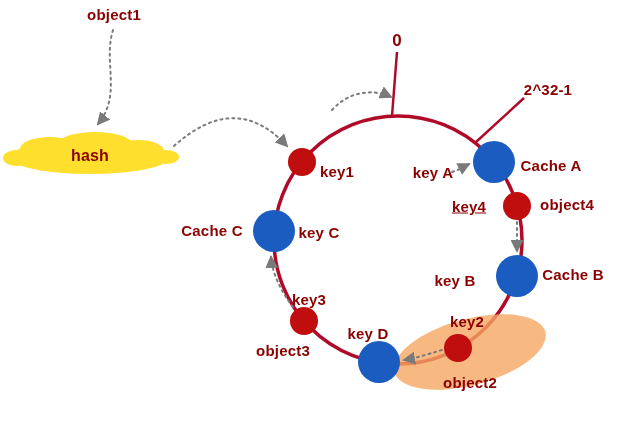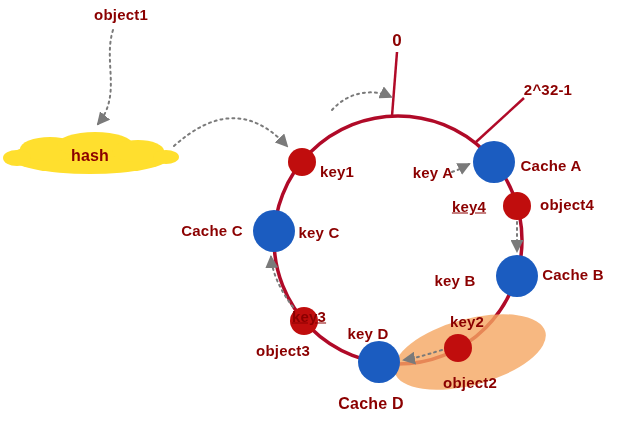--- a/index.html
+++ b/index.html
@@ -5,37 +5,37 @@
   * { margin:0; padding:0; box-sizing:border-box; }
   html,body { width:620px; height:423px; background:#ffffff; overflow:hidden;
               font-family:"Liberation Sans", sans-serif; }
   .stage { position:relative; width:620px; height:423px; background:#ffffff; }
   .scene { position:absolute; left:0; top:0; }
 
   .lbl { position:absolute; transform:translate(-50%,-50%);
          font-weight:bold; font-size:15px; color:#8b0000;
          white-space:nowrap; letter-spacing:.2px; }
 
-  .lbl-object1 { left:121px; top:14px; }
+  .lbl-object1 { left:114px; top:14px; }
   .lbl-hash    { left:90px;  top:156px; font-size:16px; }
   .lbl-zero    { left:397px; top:41px;  font-size:17px; }
   .lbl-max     { left:548px; top:89px; }
   .lbl-key1    { left:337px; top:171px; }
   .lbl-keyA    { left:433px; top:172px; }
   .lbl-cacheA  { left:551px; top:165px; }
   .lbl-key4    { left:469px; top:206px;text-decoration:underline; }
   .lbl-object4 { left:567px; top:204px; }
   .lbl-keyB    { left:455px; top:280px; }
   .lbl-cacheB  { left:573px; top:274px; }
   .lbl-key2    { left:467px; top:321px; }
   .lbl-object2 { left:470px; top:382px; }
   .lbl-keyD    { left:368px; top:333px; }
   .lbl-cacheD  { left:371px; top:404px; font-size:16px; }
   .lbl-object3 { left:283px; top:350px; }
-  .lbl-key3    { left:309px; top:316px;text-decoration:underline; }
+  .lbl-key3    { left:309px; top:299px; }
   .lbl-keyC    { left:319px; top:232px; }
   .lbl-cacheC  { left:212px; top:230px; }
 
   .watermark { position:absolute; right:2px; bottom:6px;
                display:flex; align-items:baseline; }
   .wm-prefix { font-size:15px; color:#4f4f4f; }
   .wm-suffix { font-size:21px; font-weight:bold; color:#e23333; margin-left:-6px; }
 </style>
 </head>
 <body>
@@ -98,21 +98,20 @@
   <div class="lbl lbl-key1">key1</div>
   <div class="lbl lbl-keyA">key A</div>
   <div class="lbl lbl-cacheA">Cache A</div>
   <div class="lbl lbl-key4">key4</div>
   <div class="lbl lbl-object4">object4</div>
   <div class="lbl lbl-keyB">key B</div>
   <div class="lbl lbl-cacheB">Cache B</div>
   <div class="lbl lbl-key2">key2</div>
   <div class="lbl lbl-object2">object2</div>
   <div class="lbl lbl-keyD">key D</div>
-  <div class="lbl lbl-cacheD">Cache D</div>
   <div class="lbl lbl-object3">object3</div>
   <div class="lbl lbl-key3">key3</div>
   <div class="lbl lbl-keyC">key C</div>
   <div class="lbl lbl-cacheC">Cache C</div>
 
   <div class="watermark">
   </div>
 
 </div>
 

